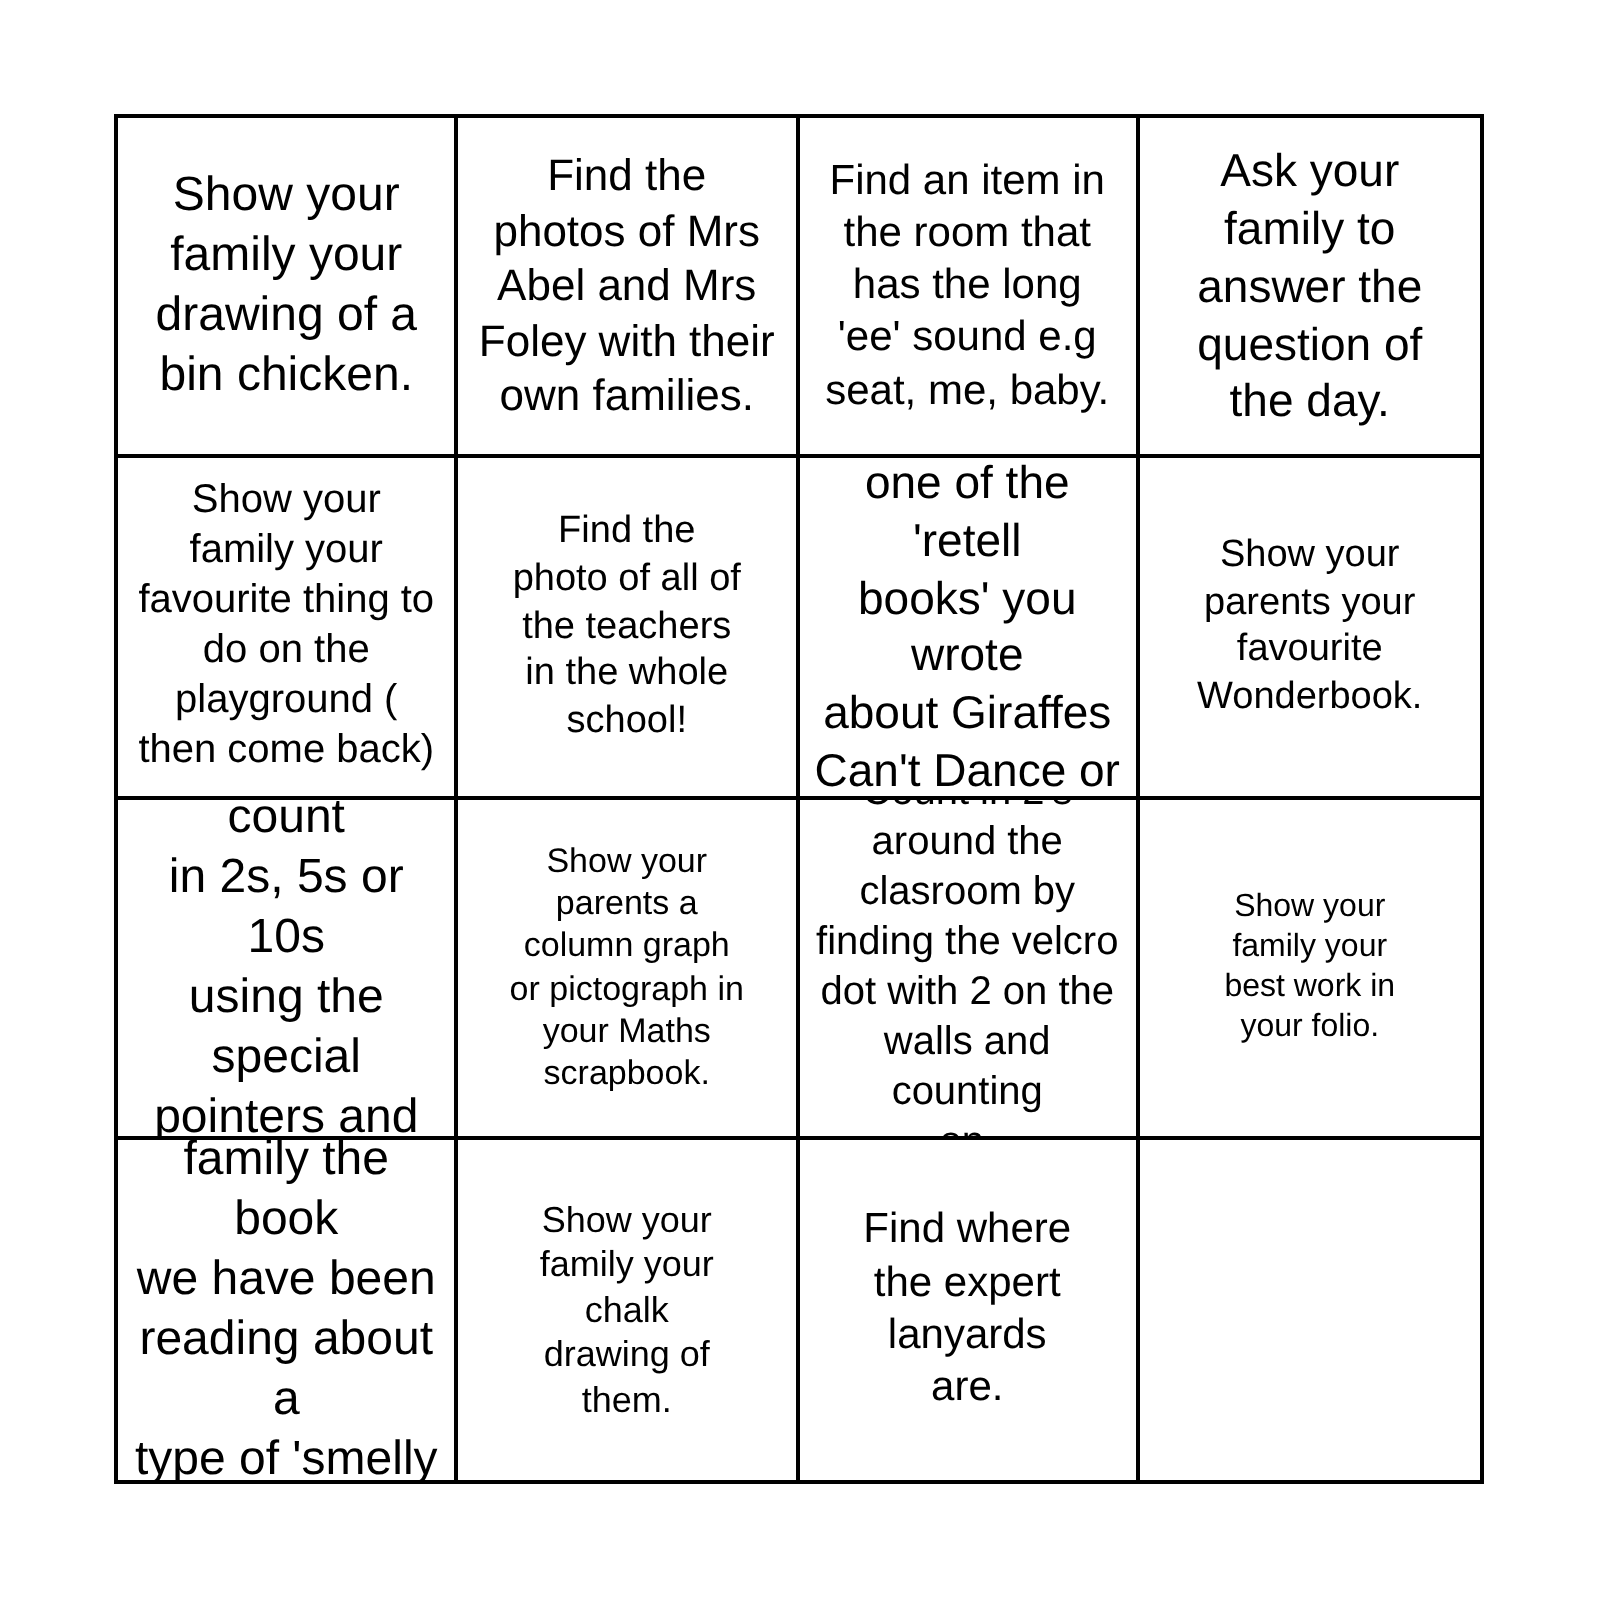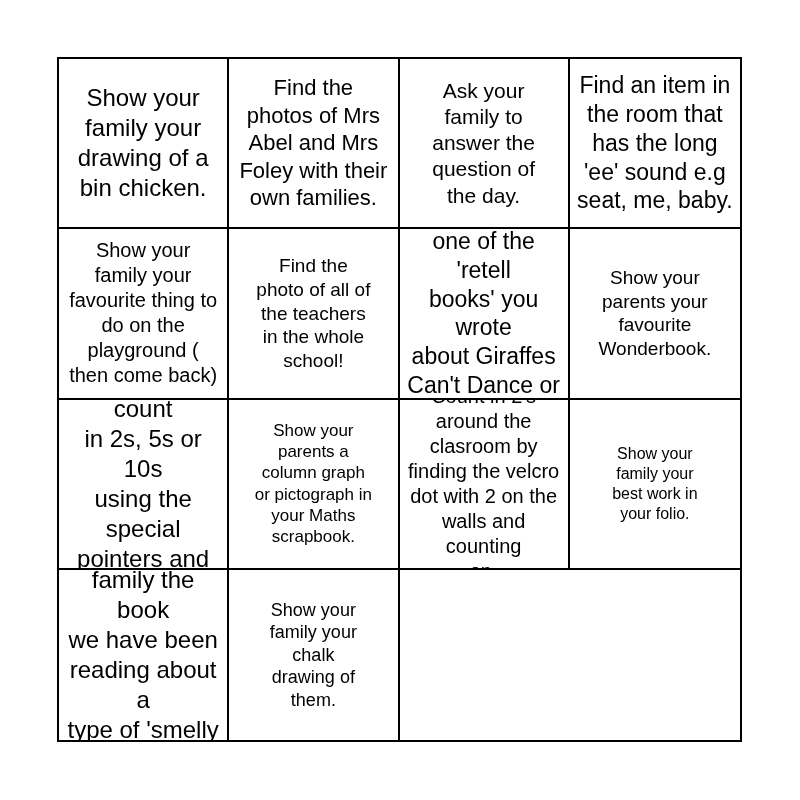--- a/index.html
+++ b/index.html
@@ -70,30 +70,30 @@
   <div class="card">
     <div class="cell">Show your
 family your
 drawing of a
 bin chicken.</div>
     <div class="cell">Find the
 photos of Mrs
 Abel and Mrs
 Foley with their
 own families.</div>
+    <div class="cell">Find an item in
+the room that
+has the long
+'ee' sound e.g
+seat, me, baby.</div>
     <div class="cell">Ask your
 family to
 answer the
 question of
 the day.</div>
-    <div class="cell">Find an item in
-the room that
-has the long
-'ee' sound e.g
-seat, me, baby.</div>
     <div class="cell">Show your
 family your
 favourite thing to
 do on the
 playground (
 then come back)</div>
     <div class="cell">Find the
 photo of all of
 the teachers
 in the whole
@@ -136,14 +136,18 @@
 family the book
 we have been
 reading about a
 type of 'smelly
 bird'.</div>
     <div class="cell">Show your
 family your
 chalk
 drawing of
 them.</div>
+    <div class="cell">Find where
+the expert
+lanyards
+are.</div>
   </div>
 </div>
 
 </body></html>

